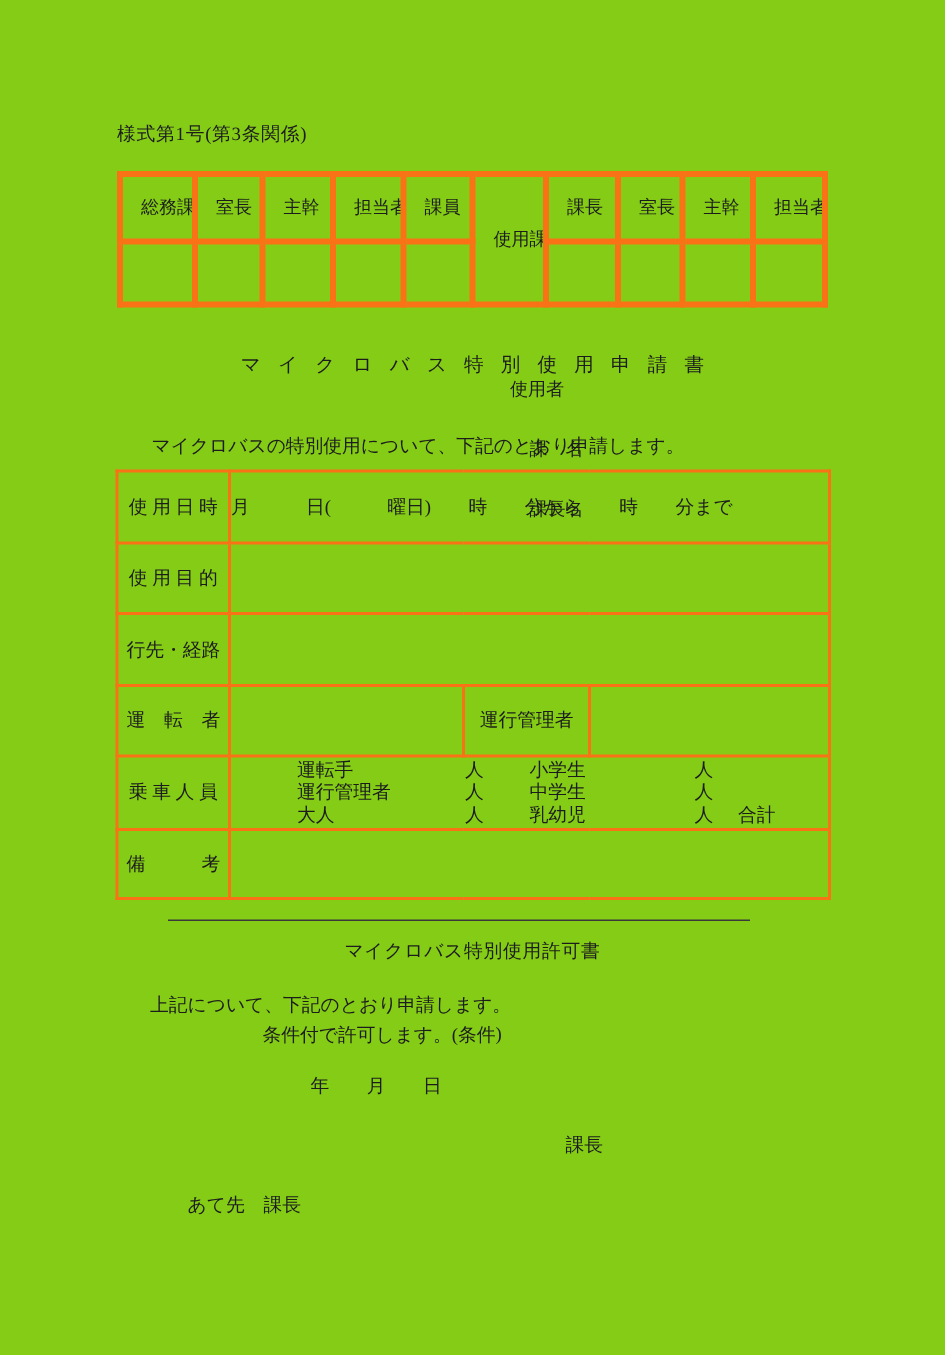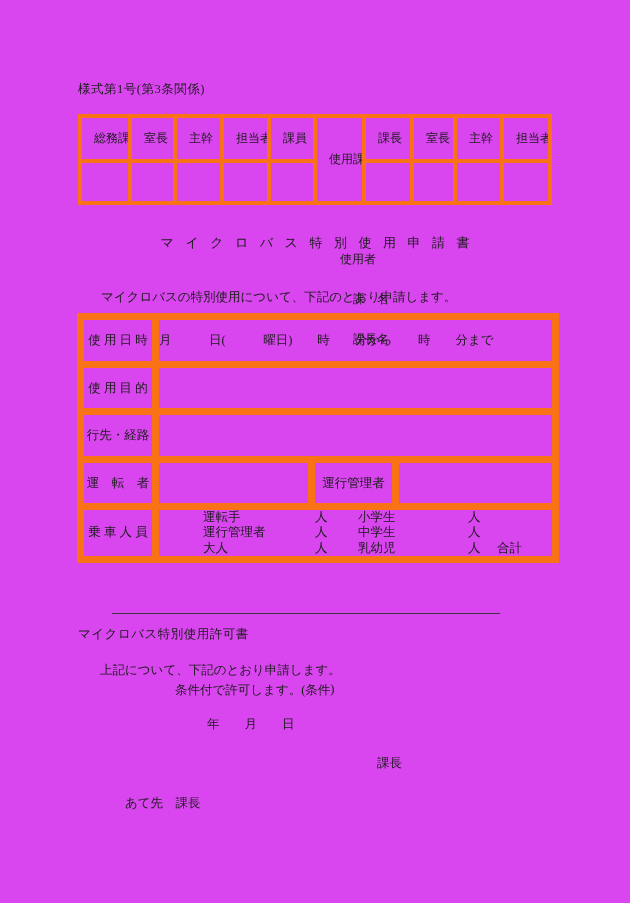--- a/index.html
+++ b/index.html
@@ -8,21 +8,21 @@
     background: #fafafa;
     font-family: "Liberation Serif", "DejaVu Serif", serif;
     color: #1c1c1c;
     position: relative;
     overflow: hidden;
   }
   .page {
     position: absolute;
     top: 0; left: 0;
     width: 630px; height: 903px;
-    background: #d946ef;
+    background: #84cc16;
   }
   .abs { position: absolute; }
 
   
   .form-number {
     left: 78px; top: 81px;
     font-size: 12.5px;
     letter-spacing: 0.5px;
     white-space: pre;
   }
@@ -77,21 +77,21 @@
 
   
   table.main {
     position: absolute;
     left: 77px; top: 313px;
     border-collapse: collapse;
     table-layout: fixed;
     width: 475px;
   }
   table.main td {
-    border: 7px solid #f97316;
+    border: 2px solid #f97316;
     font-size: 12.5px;
     vertical-align: middle;
     padding: 0;
     overflow: hidden;
   }
   table.main td.lbl {
     text-align: center;
     white-space: pre;
   }
   td.datetime-cell { padding-left: 14px; white-space: pre; }
@@ -114,21 +114,21 @@
   .pgrid span { white-space: nowrap; margin-left: 38px; }
 
   
   .separator {
     left: 112px; top: 613px;
     width: 388px; height: 0;
     border-top: 1px solid #3a3a3a;
   }
   .permit-title {
     left: 78px; top: 626px; width: 474px;
-    text-align: left;
+    text-align: center;
     font-size: 12.5px;
     letter-spacing: 0.5px;
     white-space: nowrap;
   }
   .permit-line1 {
     left: 100px; top: 662px;
     font-size: 12.5px;
     white-space: pre;
   }
   .permit-line2 {
@@ -257,20 +257,24 @@
 
           <span>大人</span>
           <span>人</span>
           <span>乳幼児</span>
           <span>人</span>
           <span>合計</span>
           <span>人</span>
         </div>
       </td>
     </tr>
+    <tr class="r6">
+      <td class="lbl">備　　　考</td>
+      <td colspan="3"></td>
+    </tr>
   </tbody>
     </table>
 
   <div class="abs separator"></div>
 
   <div class="abs permit-title">マイクロバス特別使用許可書</div>
 
   <div class="abs permit-line1">上記について、下記のとおり申請します。</div>
 
   <div class="abs permit-line2">

